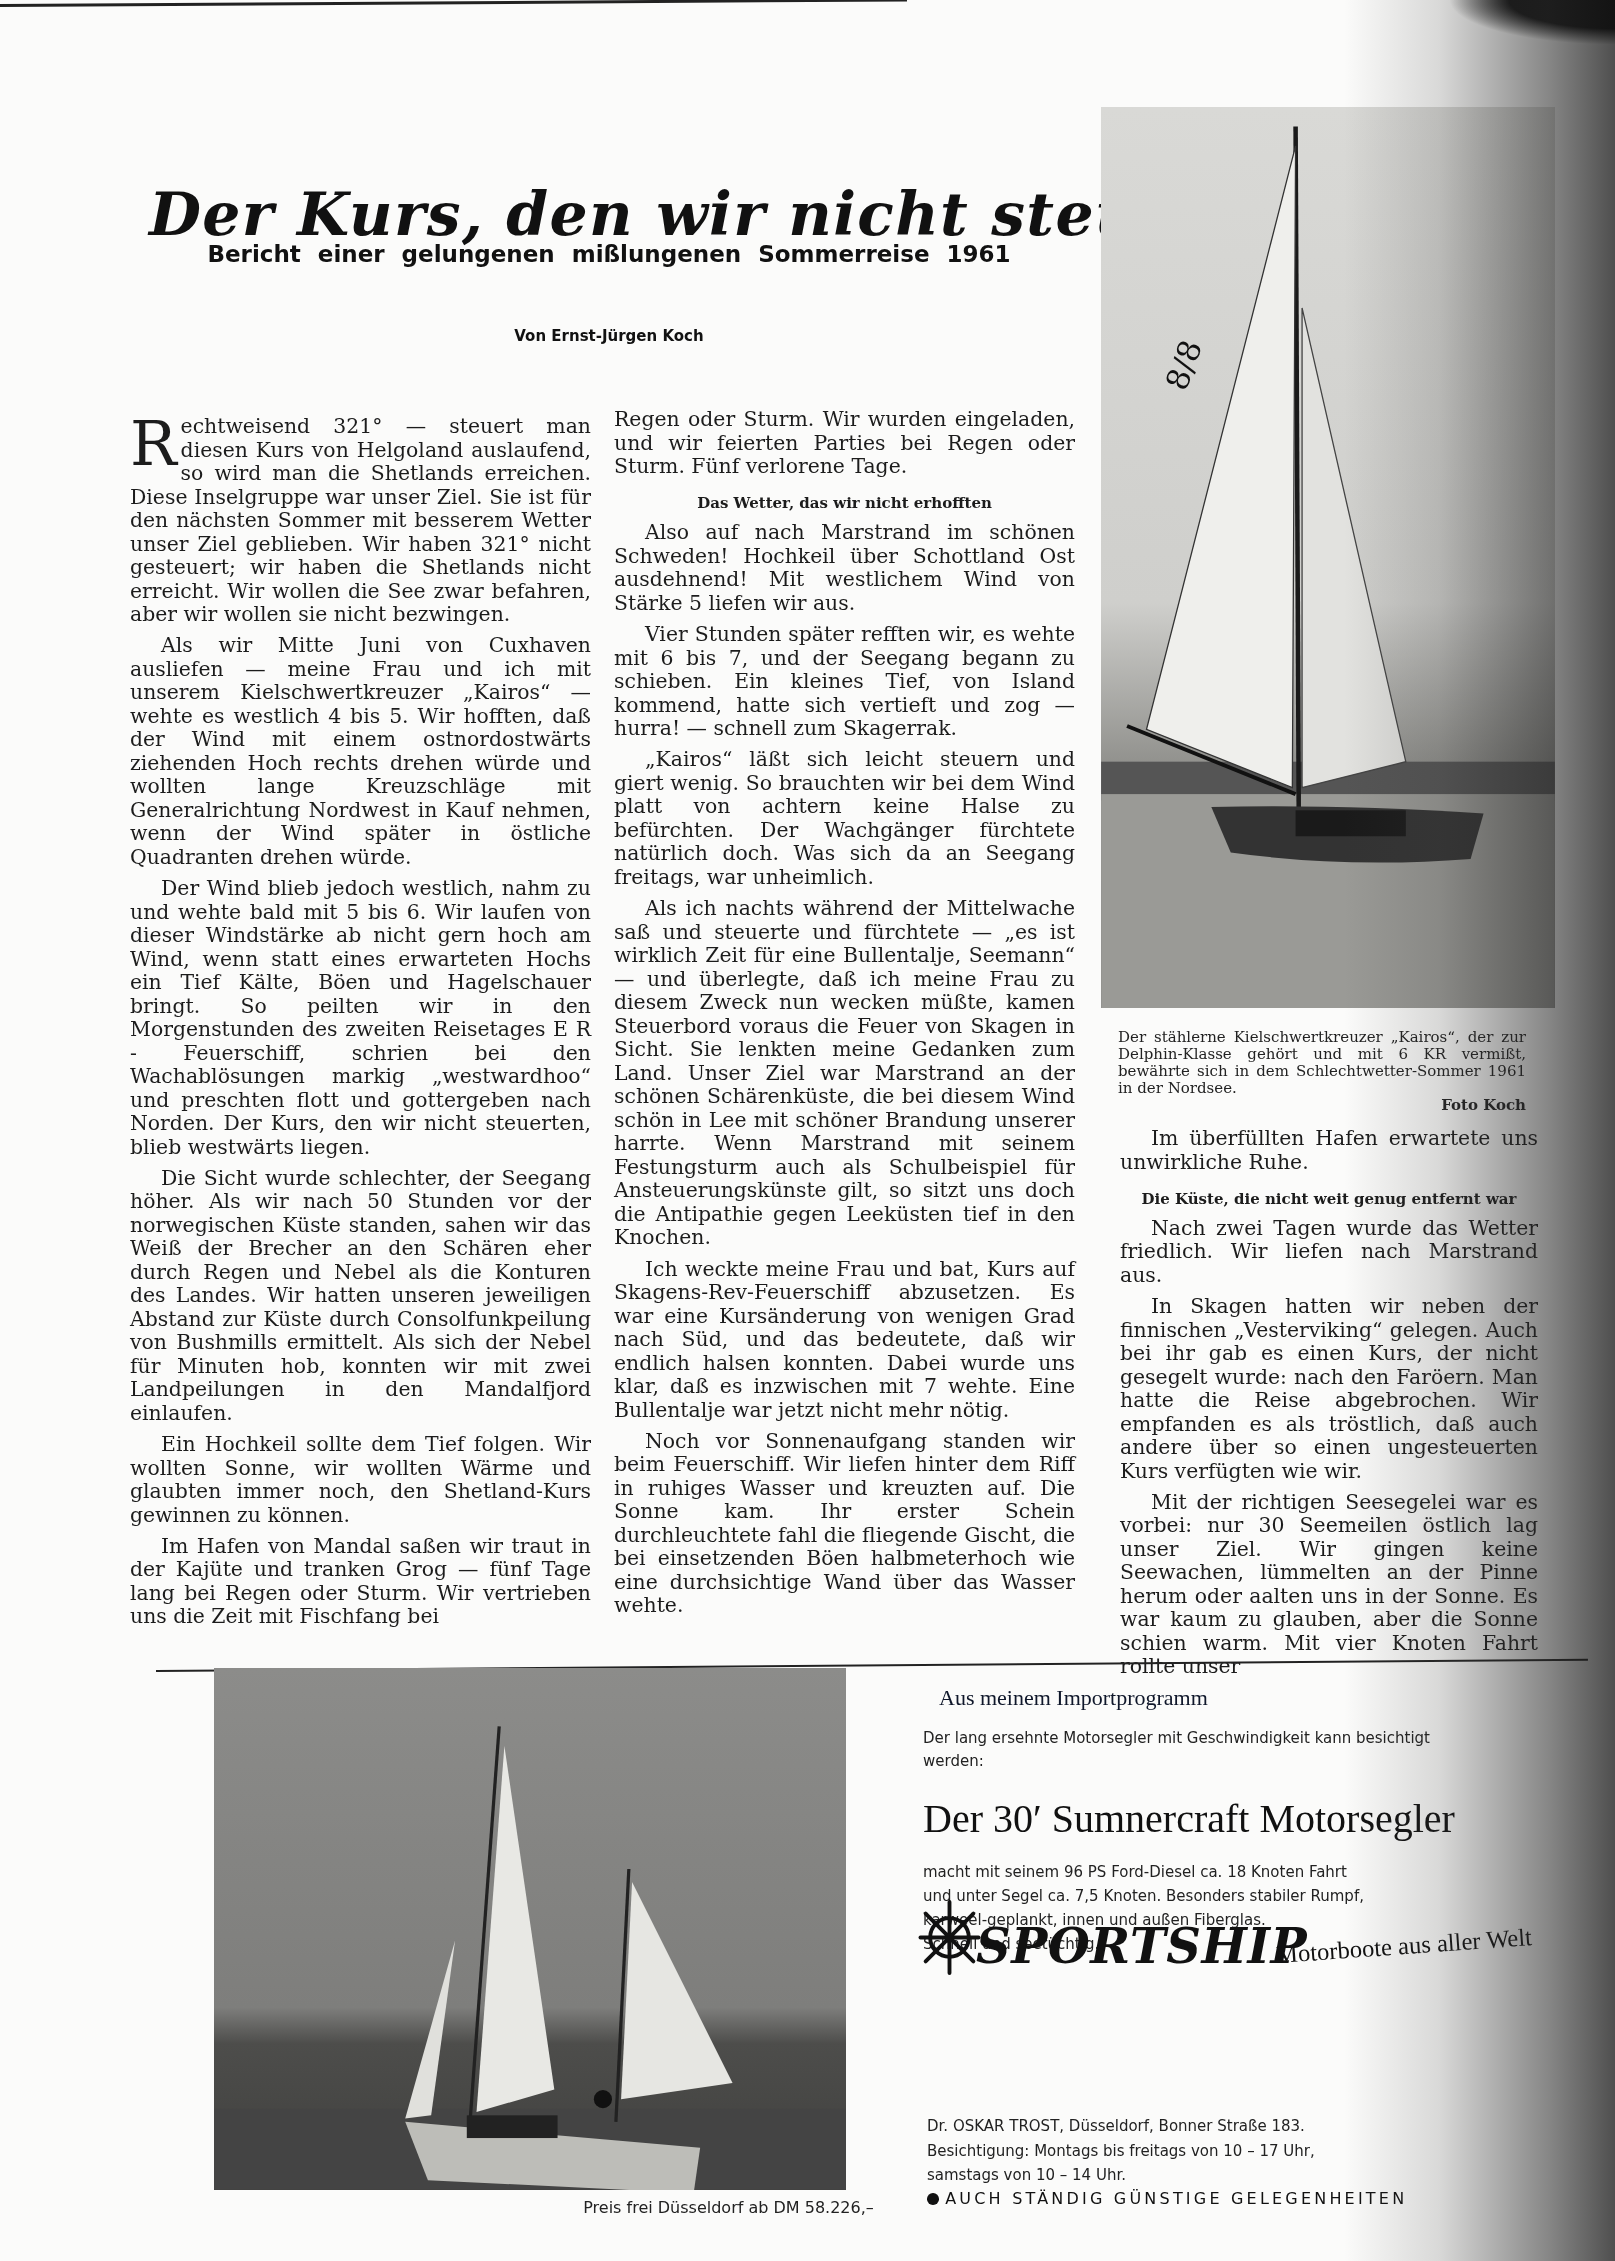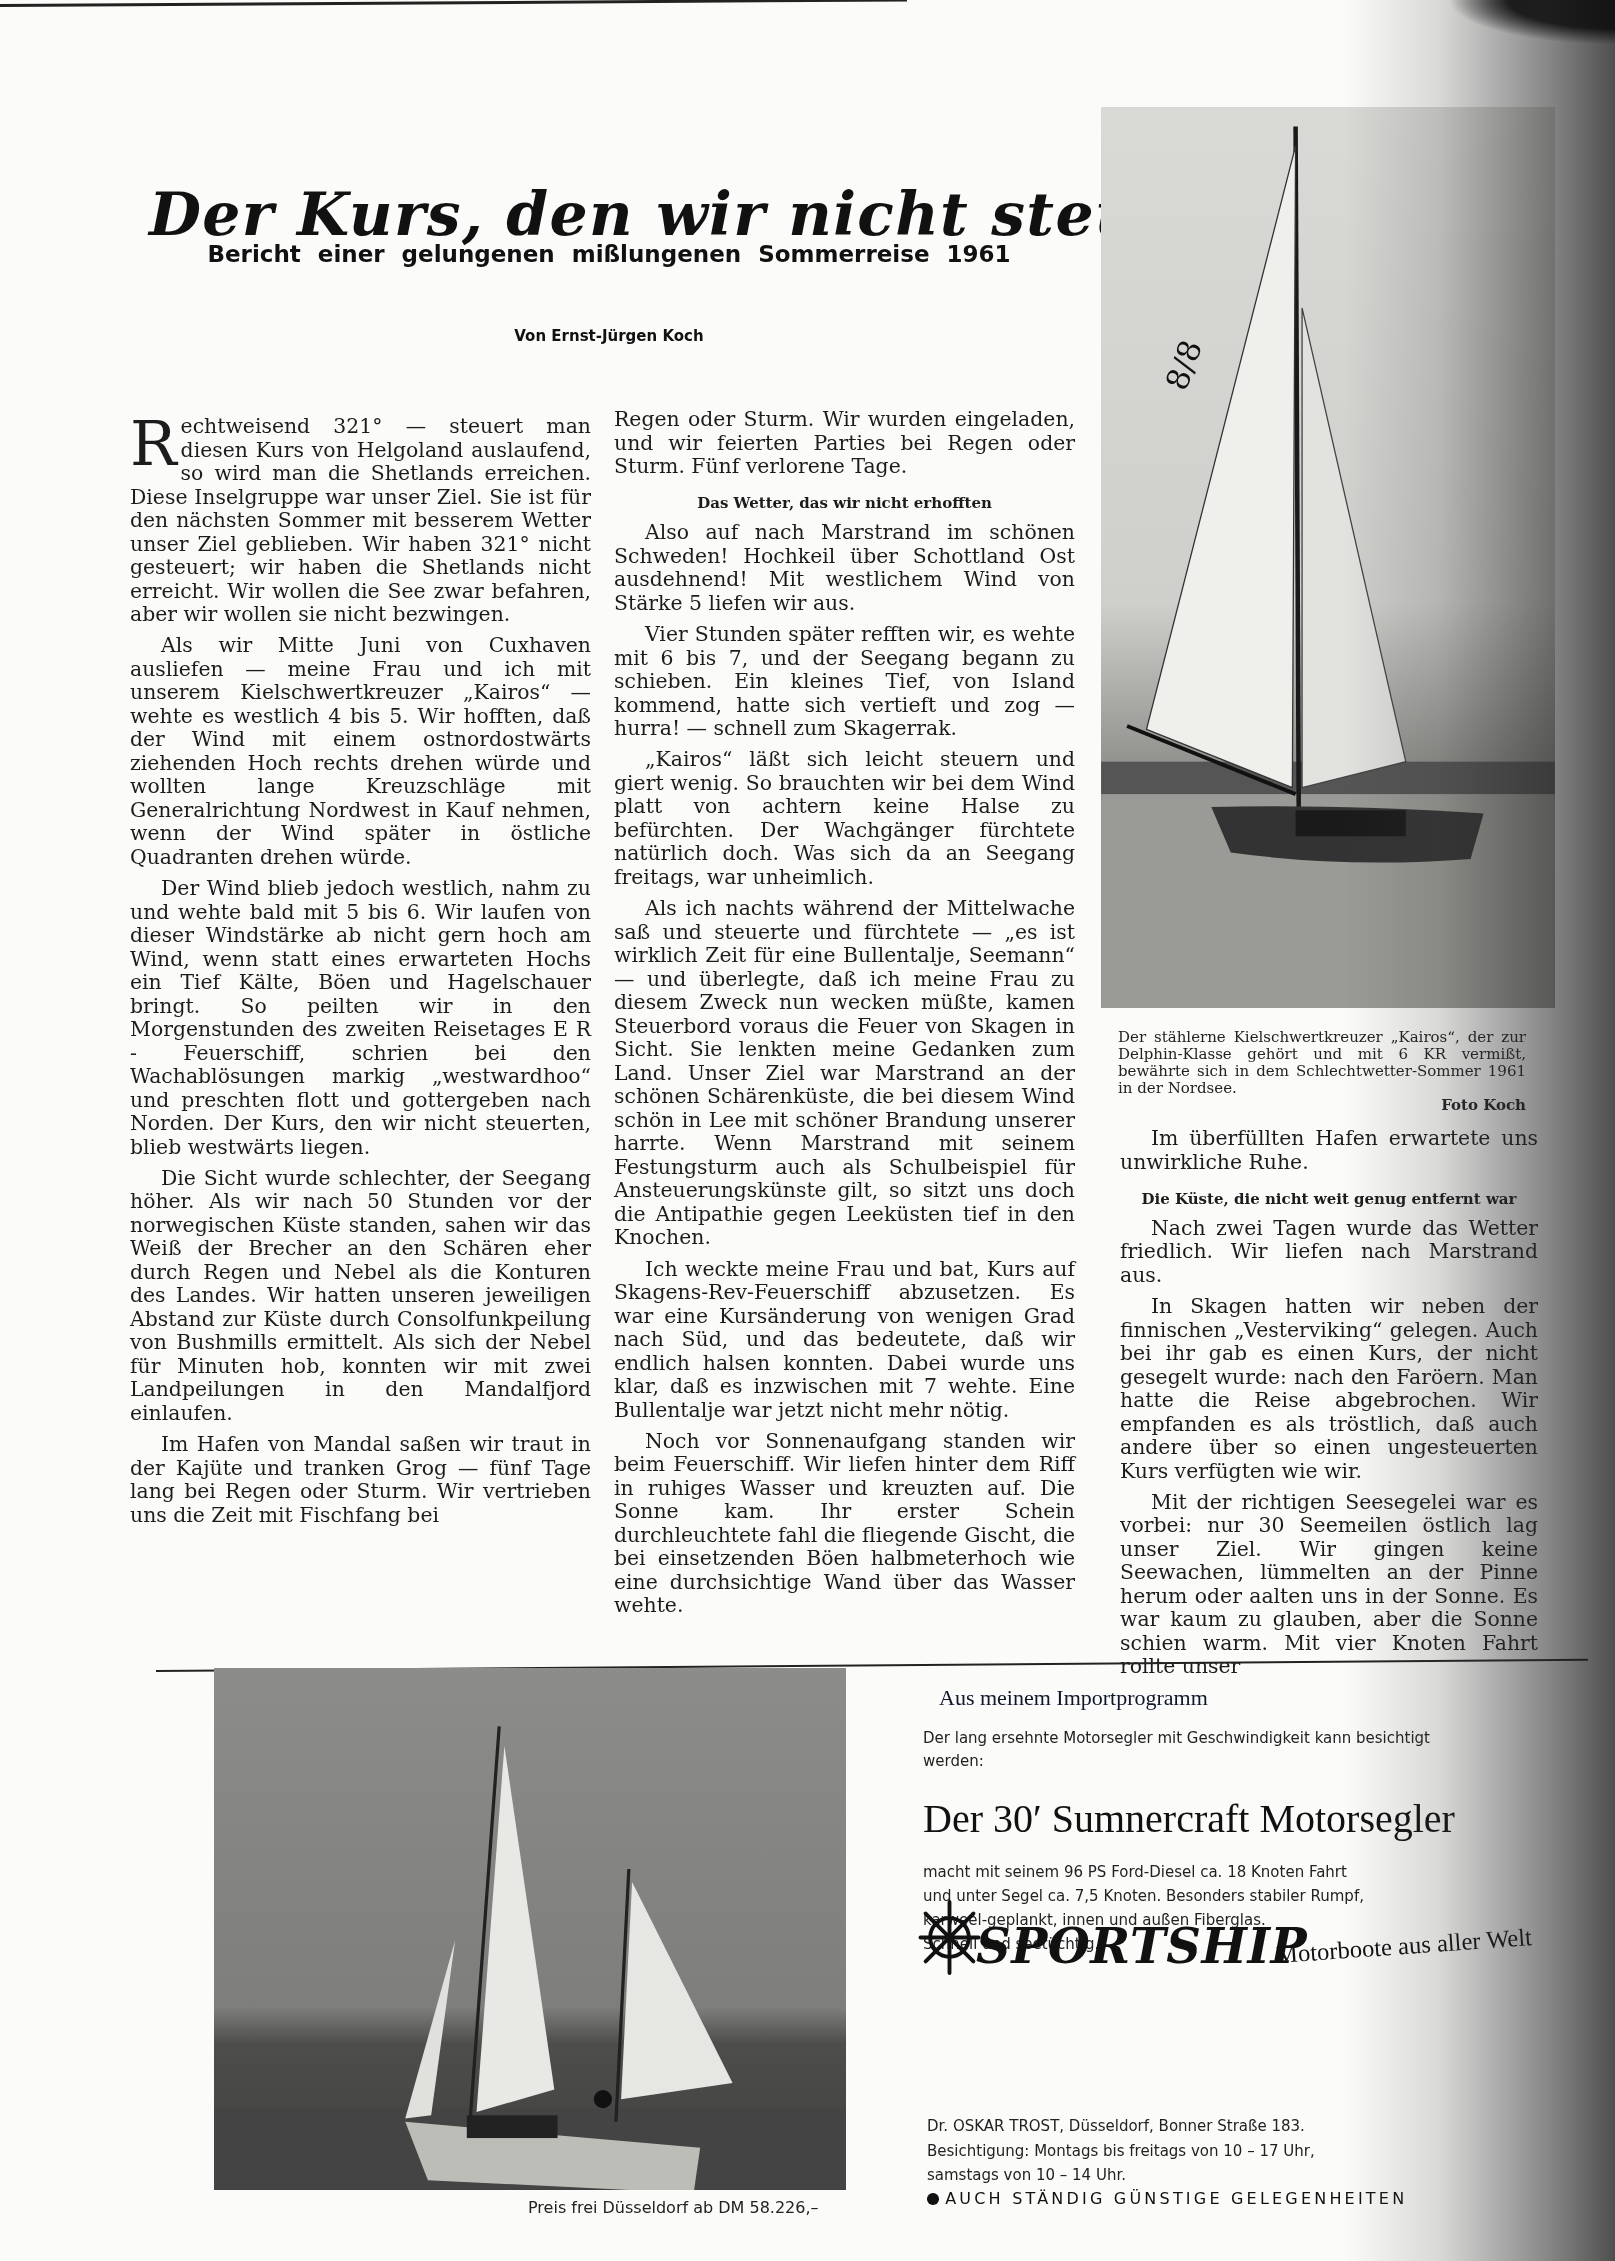--- a/index.html
+++ b/index.html
@@ -63,21 +63,21 @@
     position:absolute; left:1118px; top:1029px; width:408px;
     font-family:"DejaVu Serif", serif; font-size:15px; line-height:17px;
     text-align:justify; color:#222;
   }
   .caption-top .credit { display:block; text-align:right; font-weight:bold; }
   .divider {
     position:absolute; left:156px; top:1670px; width:1432px; height:1.9px; background:#222;
     transform:rotate(-0.45deg); transform-origin:left;
   }
   .ad-caption {
-    position:absolute; left:528px; top:2198px; width:305px; text-align:left;
+    position:absolute; left:576px; top:2198px; width:305px; text-align:center;
     font-family:"DejaVu Sans", sans-serif; font-size:16px; color:#222;
   }
   .ad-kicker {
     position:absolute; left:939px; top:1685px;
     font-family:"Liberation Serif", serif; font-size:22px; color:#0f172a;
   }
   .ad-intro {
     position:absolute; left:923px; top:1727px; width:557px;
     font-family:"DejaVu Sans", sans-serif; font-size:15px; line-height:23px; color:#222;
   }
@@ -124,20 +124,21 @@
 
 <h1 class="title">Der Kurs, den wir nicht steuerten</h1>
 <div class="subtitle">Bericht einer gelungenen mißlungenen Sommerreise 1961</div>
 <div class="byline">Von Ernst-Jürgen Koch</div>
 
 <div class="col" id="col-left">
     <p class="first"><span class="dropcap">R</span><span>echtweisend 321° — steuert man diesen Kurs von Helgoland auslaufend, so wird man die Shetlands erreichen. Diese Inselgruppe war unser Ziel. Sie ist für den nächsten Sommer mit besserem Wetter unser Ziel geblieben. Wir haben 321° nicht gesteuert; wir haben die Shetlands nicht erreicht. Wir wollen die See zwar befahren, aber wir wollen sie nicht bezwingen.</span></p>
     <p><span>Als wir Mitte Juni von Cuxhaven ausliefen — meine Frau und ich mit unserem Kielschwertkreuzer „Kairos“ — wehte es westlich 4 bis 5. Wir hofften, daß der Wind mit einem ostnordostwärts ziehenden Hoch rechts drehen würde und wollten lange Kreuzschläge mit Generalrichtung Nordwest in Kauf nehmen, wenn der Wind später in östliche Quadranten drehen würde.</span></p>
     <p><span>Der Wind blieb jedoch westlich, nahm zu und wehte bald mit 5 bis 6. Wir laufen von dieser Windstärke ab nicht gern hoch am Wind, wenn statt eines erwarteten Hochs ein Tief Kälte, Böen und Hagelschauer bringt. So peilten wir in den Morgenstunden des zweiten Reisetages E R - Feuerschiff, schrien bei den Wachablösungen markig „westwardhoo“ und preschten flott und gottergeben nach Norden. Der Kurs, den wir nicht steuerten, blieb westwärts liegen.</span></p>
     <p><span>Die Sicht wurde schlechter, der Seegang höher. Als wir nach 50 Stunden vor der norwegischen Küste standen, sahen wir das Weiß der Brecher an den Schären eher durch Regen und Nebel als die Konturen des Landes. Wir hatten unseren jeweiligen Abstand zur Küste durch Consolfunkpeilung von Bushmills ermittelt. Als sich der Nebel für Minuten hob, konnten wir mit zwei Landpeilungen in den Mandalfjord einlaufen.</span></p>
+    <p><span>Ein Hochkeil sollte dem Tief folgen. Wir wollten Sonne, wir wollten Wärme und glaubten immer noch, den Shetland-Kurs gewinnen zu können.</span></p>
     <p><span>Im Hafen von Mandal saßen wir traut in der Kajüte und tranken Grog — fünf Tage lang bei Regen oder Sturm. Wir vertrieben uns die Zeit mit Fischfang bei</span></p>
   </div>
 <div class="col" id="col-mid">
     <p class="first"><span>Regen oder Sturm. Wir wurden eingeladen, und wir feierten Parties bei Regen oder Sturm. Fünf verlorene Tage.</span></p>
     <h3>Das Wetter, das wir nicht erhofften</h3>
     <p><span>Also auf nach Marstrand im schönen Schweden! Hochkeil über Schottland Ost ausdehnend! Mit westlichem Wind von Stärke 5 liefen wir aus.</span></p>
     <p><span>Vier Stunden später refften wir, es wehte mit 6 bis 7, und der Seegang begann zu schieben. Ein kleines Tief, von Island kommend, hatte sich vertieft und zog — hurra! — schnell zum Skagerrak.</span></p>
     <p><span>„Kairos“ läßt sich leicht steuern und giert wenig. So brauchten wir bei dem Wind platt von achtern keine Halse zu befürchten. Der Wachgänger fürchtete natürlich doch. Was sich da an Seegang freitags, war unheimlich.</span></p>
     <p><span>Als ich nachts während der Mittelwache saß und steuerte und fürchtete — „es ist wirklich Zeit für eine Bullentalje, Seemann“ — und überlegte, daß ich meine Frau zu diesem Zweck nun wecken müßte, kamen Steuerbord voraus die Feuer von Skagen in Sicht. Sie lenkten meine Gedanken zum Land. Unser Ziel war Marstrand an der schönen Schärenküste, die bei diesem Wind schön in Lee mit schöner Brandung unserer harrte. Wenn Marstrand mit seinem Festungsturm auch als Schulbeispiel für Ansteuerungskünste gilt, so sitzt uns doch die Antipathie gegen Leeküsten tief in den Knochen.</span></p>
     <p><span>Ich weckte meine Frau und bat, Kurs auf Skagens-Rev-Feuerschiff abzusetzen. Es war eine Kursänderung von wenigen Grad nach Süd, und das bedeutete, daß wir endlich halsen konnten. Dabei wurde uns klar, daß es inzwischen mit 7 wehte. Eine Bullentalje war jetzt nicht mehr nötig.</span></p>

